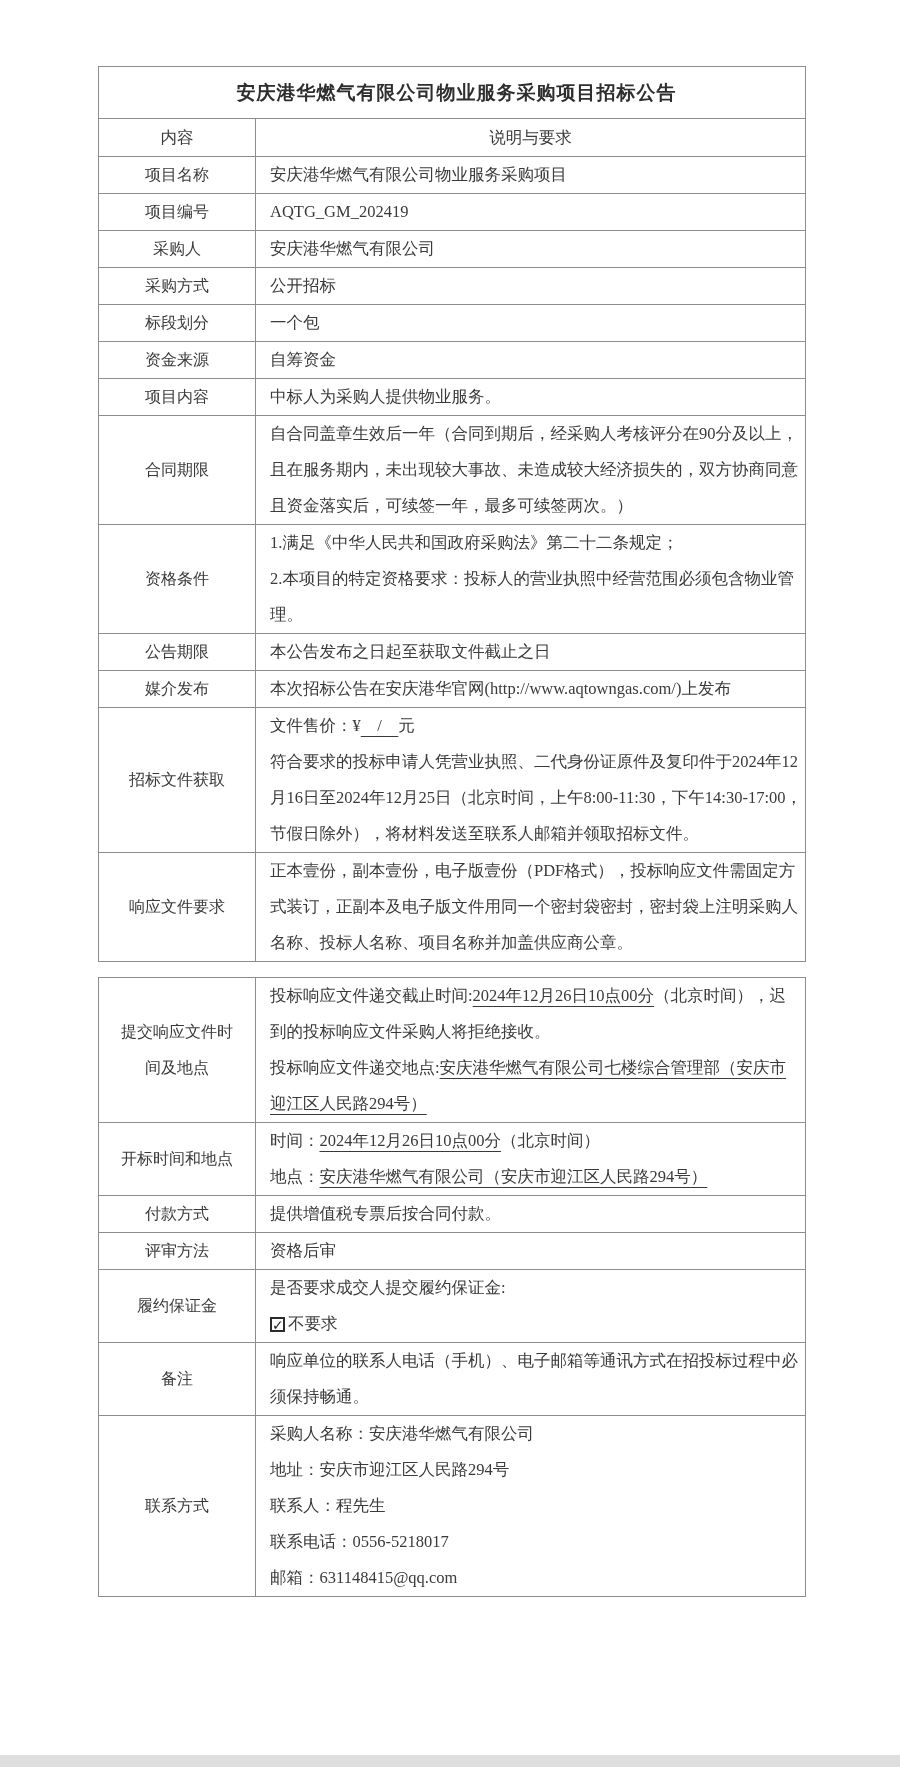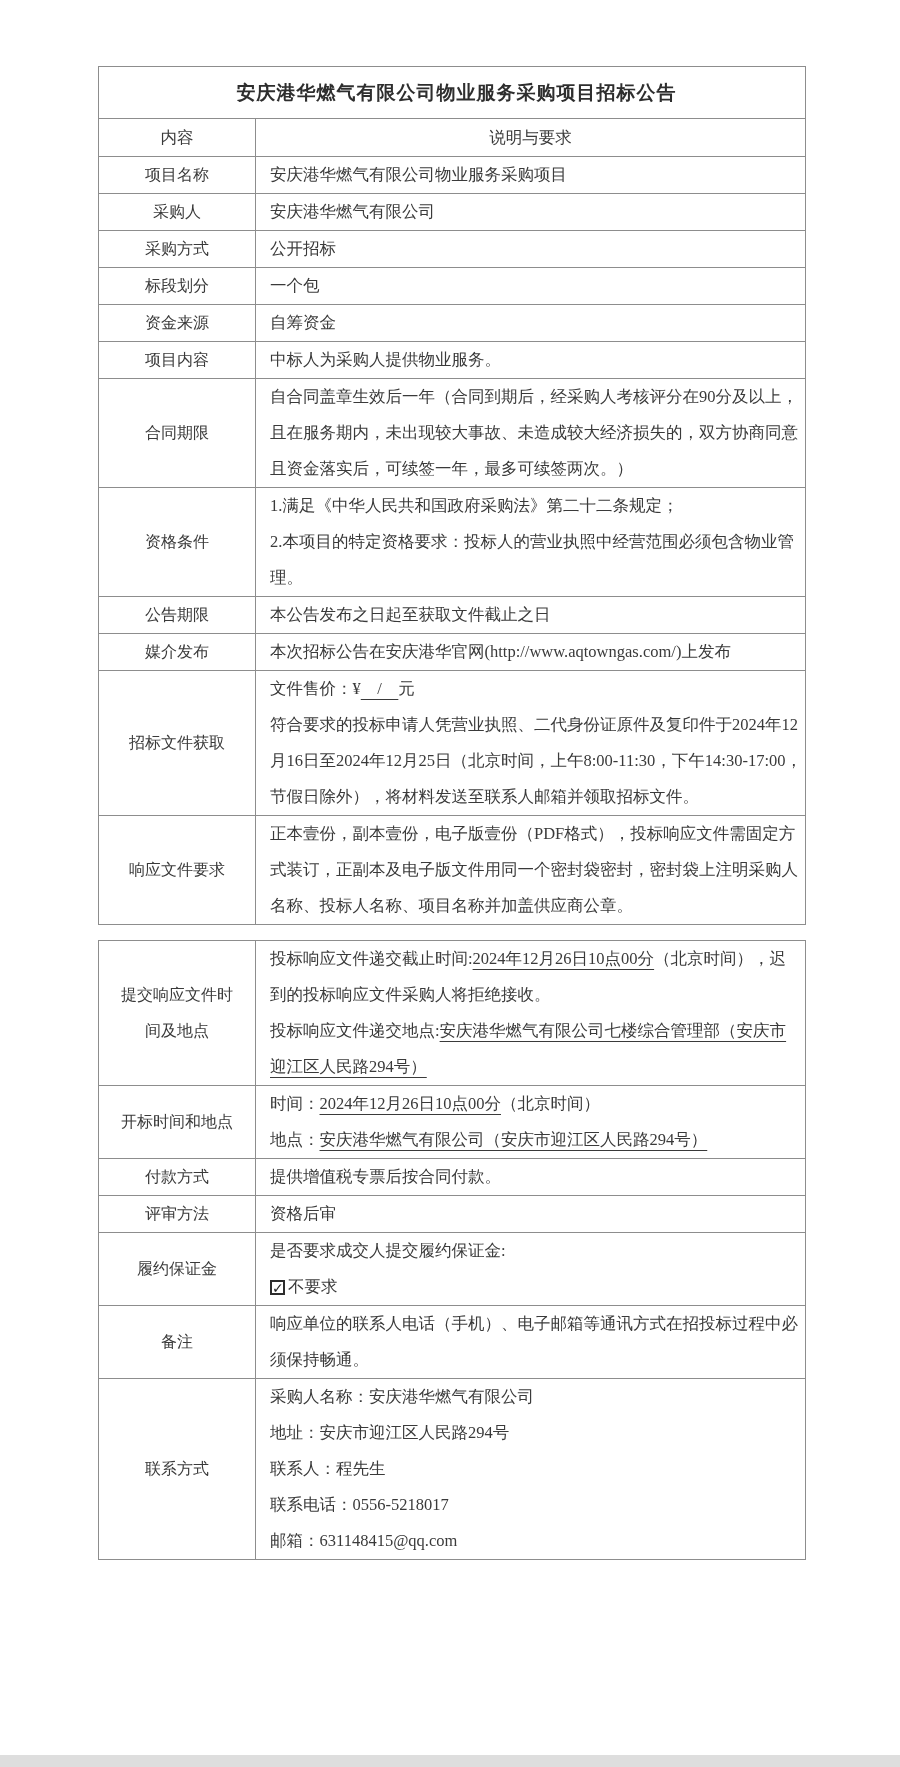--- a/index.html
+++ b/index.html
@@ -71,20 +71,26 @@
         <td>内容</td>
         <td>说明与要求</td>
       </tr>
     <tr>
           <td class="label-cell">项目名称</td>
           <td class="content-cell">
             <span class="line"><span>安庆港华燃气有限公司物业服务采购项目</span></span>
           </td>
         </tr>
         <tr>
+          <td class="label-cell">项目编号</td>
+          <td class="content-cell">
+            <span class="line"><span>AQTG_GM_202419</span></span>
+          </td>
+        </tr>
+        <tr>
           <td class="label-cell">采购人</td>
           <td class="content-cell">
             <span class="line"><span>安庆港华燃气有限公司</span></span>
           </td>
         </tr>
         <tr>
           <td class="label-cell">采购方式</td>
           <td class="content-cell">
             <span class="line"><span>公开招标</span></span>
           </td>

